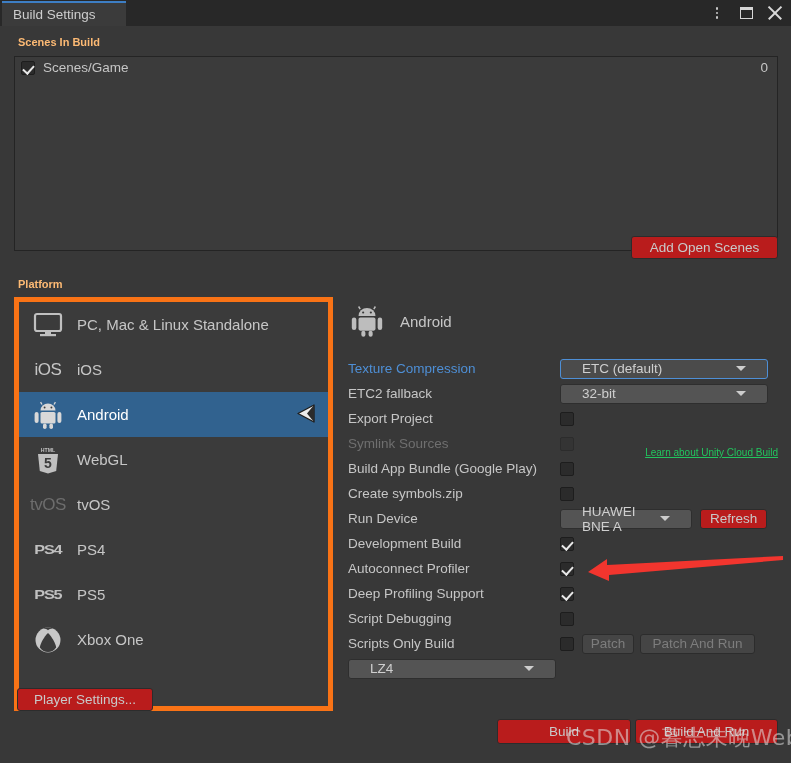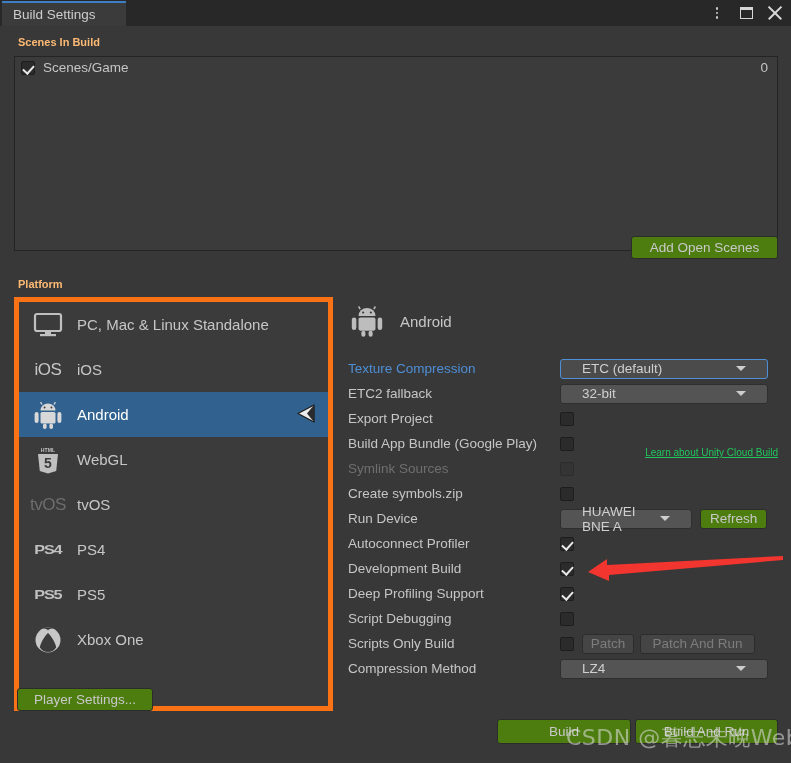--- a/index.html
+++ b/index.html
@@ -79,21 +79,21 @@
   .cb.checked::after {
     content: "";
     position: absolute; left: 3px; top: 1px;
     width: 5px; height: 9px;
     border: solid #e8e8e8; border-width: 0 2px 2px 0;
     transform: rotate(42deg);
   }
   .cb.dim { background:#343434; border-color:#2c2c2c; }
 
   .btn {
-    background: #4d7c0f;
+    background: #b91c1c;
     border: 1px solid #2c2c2c;
     border-radius: 3px;
     color: #c9c9c9;
     font-size: 13.5px;
     font-family: "Liberation Sans", sans-serif;
     display: inline-flex; align-items: center; justify-content: center;
     cursor: default;
   }
   .btn.dimmed { color: #7d7d7d; background:#454545; }
 
@@ -347,50 +347,50 @@
           <span class="caret"></span>
         </div>
       </div>
 
       <div class="row">
         <span class="lbl">Export Project</span>
         <div class="cb"></div>
       </div>
 
       <div class="row">
+        <span class="lbl disabled">Symlink Sources</span>
+        <div class="cb dim"></div>
+      </div>
+
+      <div class="row">
         <span class="lbl">Build App Bundle (Google Play)</span>
         <div class="cb"></div>
-      </div>
-
-      <div class="row">
-        <span class="lbl disabled">Symlink Sources</span>
-        <div class="cb dim"></div>
       </div>
 
       <div class="row">
         <span class="lbl">Create symbols.zip</span>
         <div class="cb"></div>
       </div>
 
       <div class="row">
         <span class="lbl">Run Device</span>
         <div class="dropdown dd-device">
           <span>HUAWEI BNE A</span>
           <span class="caret"></span>
         </div>
         <button class="btn small-btn" style="margin-left:8px;">Refresh</button>
       </div>
 
       <div class="row">
+        <span class="lbl">Development Build</span>
+        <div class="cb checked"></div>
+      </div>
+
+      <div class="row">
         <span class="lbl">Autoconnect Profiler</span>
-        <div class="cb checked"></div>
-      </div>
-
-      <div class="row">
-        <span class="lbl">Development Build</span>
         <div class="cb checked"></div>
       </div>
 
       <div class="row">
         <span class="lbl">Deep Profiling Support</span>
         <div class="cb checked"></div>
       </div>
 
       <div class="row">
         <span class="lbl">Script Debugging</span>
@@ -398,21 +398,20 @@
       </div>
 
       <div class="row">
         <span class="lbl">Scripts Only Build</span>
         <div class="cb"></div>
         <button class="btn small-btn dimmed" style="margin-left:8px;width:52px;">Patch</button>
         <button class="btn small-btn dimmed" style="margin-left:6px;width:115px;">Patch And Run</button>
       </div>
 
       <div class="row">
-        <span class="lbl">Compression Method</span>
         <div class="dropdown dd-wide">
           <span>LZ4</span>
           <span class="caret"></span>
         </div>
       </div>
 
     </div>
 
     <a class="cloudlink">Learn about Unity Cloud Build</a>
 

